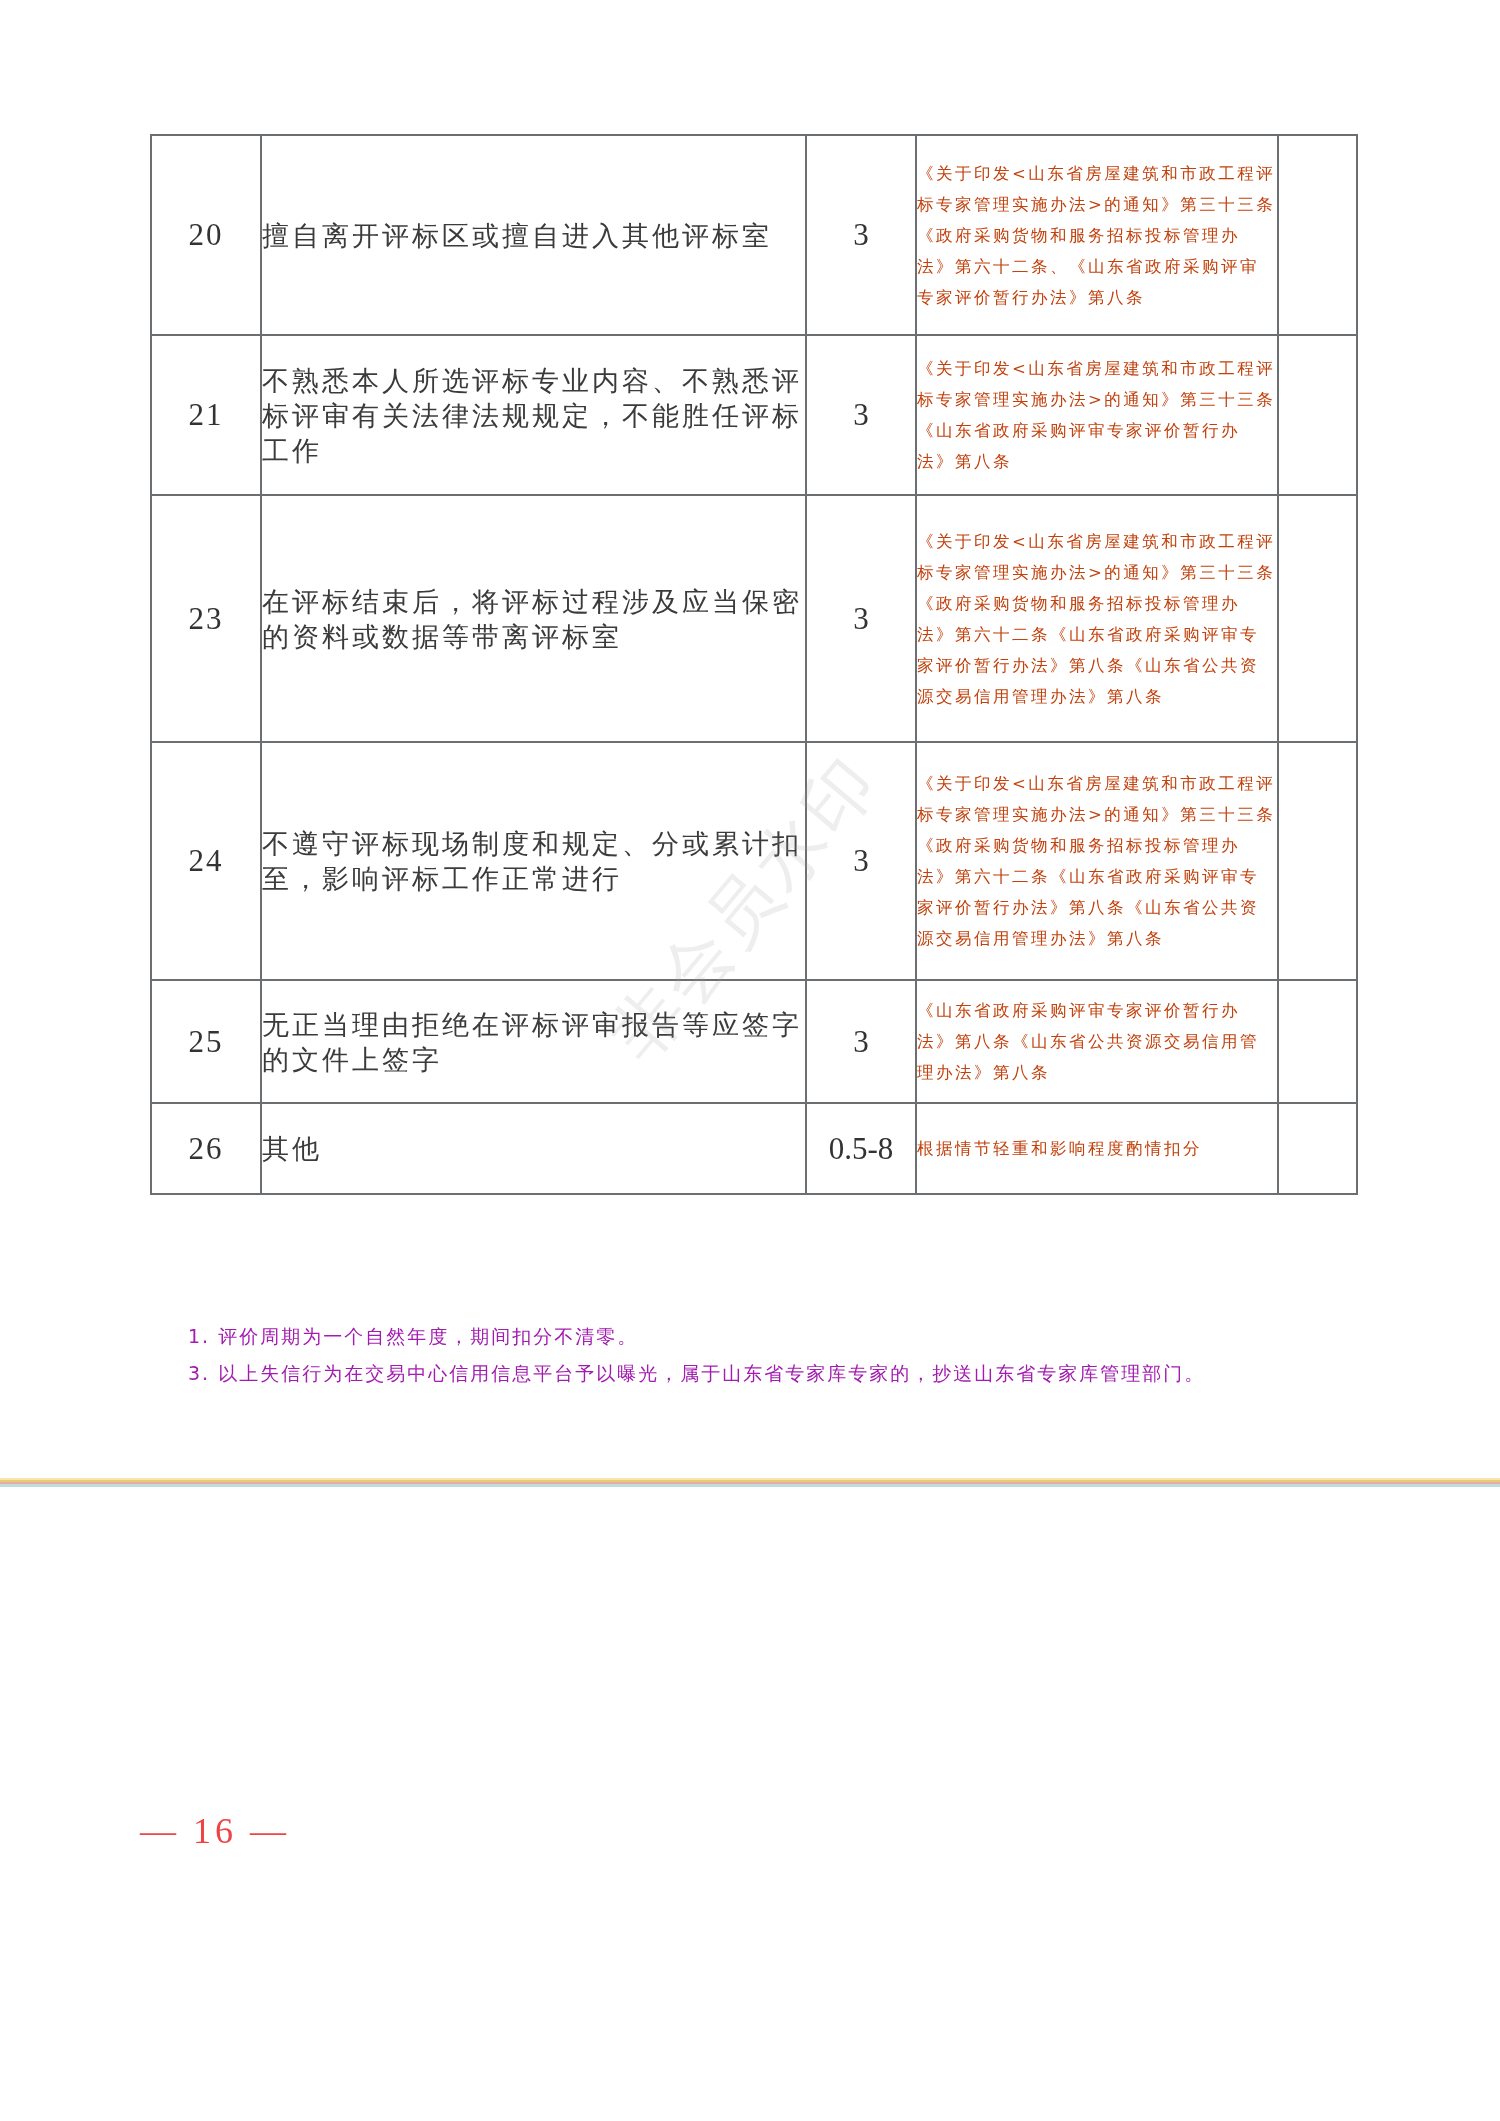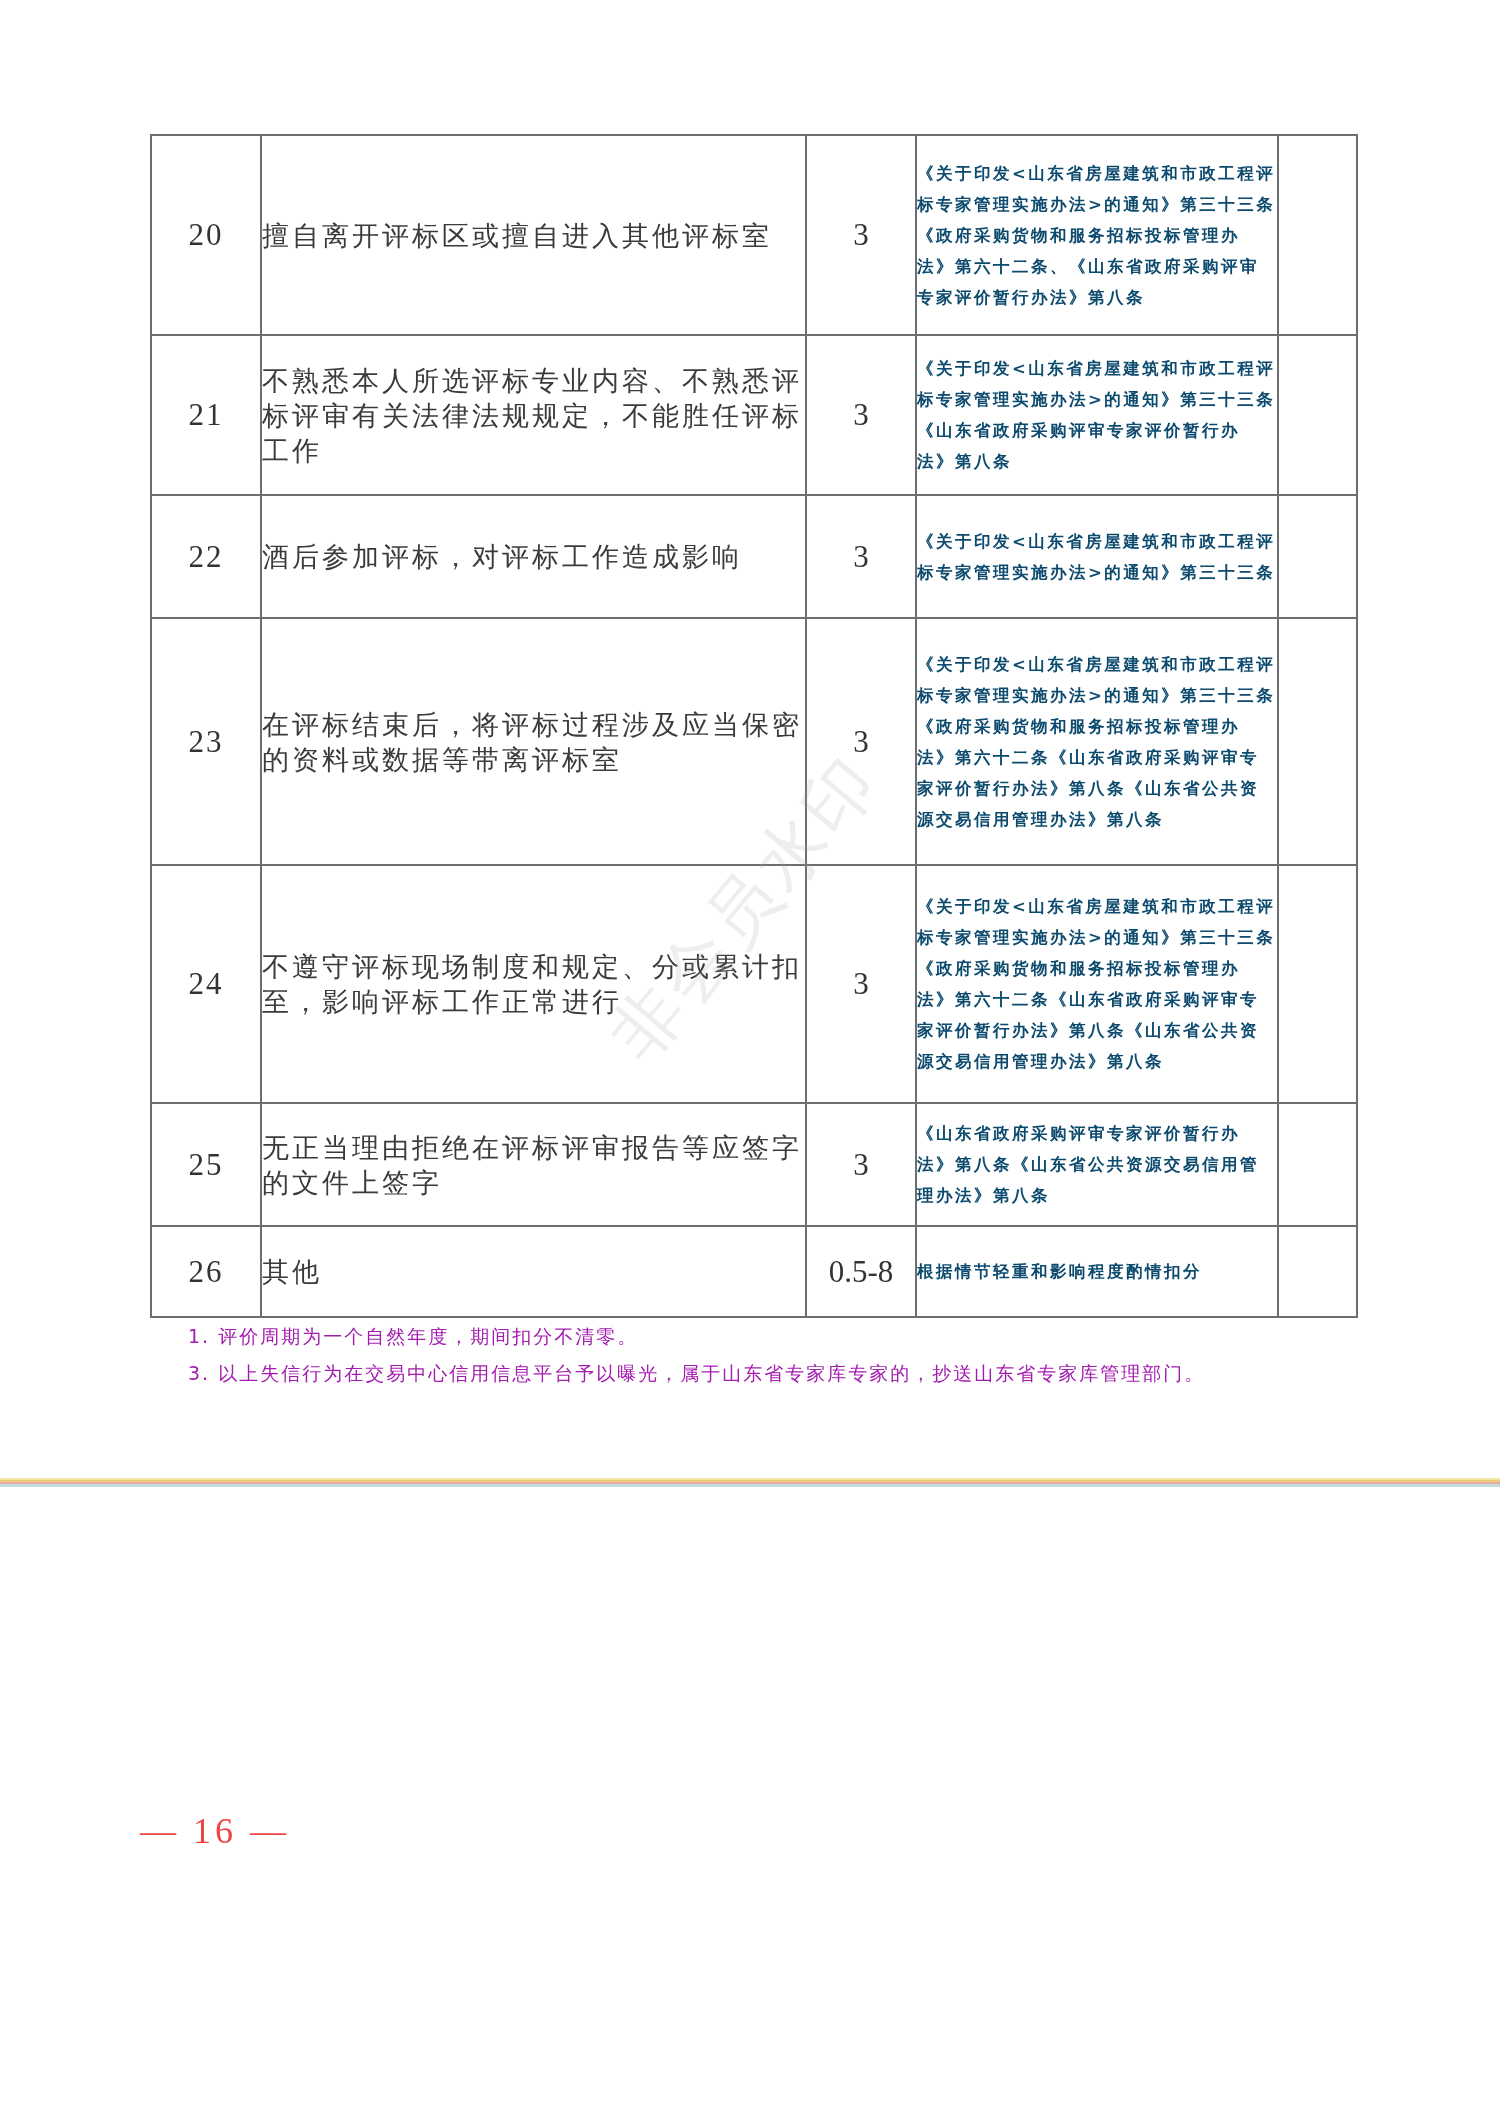--- a/index.html
+++ b/index.html
@@ -37,23 +37,22 @@
     font-size: 27px; line-height: 35px; letter-spacing: 3px; color: #3b3b3b;
     font-family: "DejaVu Sans", "Liberation Sans", sans-serif;
   }
   td.score {
     text-align: center;
     font-family: "Liberation Serif", "DejaVu Serif", serif;
     font-size: 31px; color: #333;
   }
   td.basis {
     padding: 2px 2px 2px 4px;
-    font-size: 16.5px; line-height: 31px; letter-spacing: 2.5px; color: #0c4a6e;
+    font-size: 16.5px; line-height: 31px; letter-spacing: 2.5px; color: #c2410c;
     font-family: "DejaVu Sans", "Liberation Sans", sans-serif;
-    font-weight: bold;
   }
   td.extra { }
 
   .notes {
     position: absolute; left: 150px; top: 1318px; width: 1210px;
     font-family: "DejaVu Sans", "Liberation Sans", sans-serif;
     font-size: 19px; line-height: 37px; letter-spacing: 2px; color: #a21caf;
   }
   .notes p { margin: 0; }
   .notes .indent { text-indent: 38px; }
@@ -104,27 +103,20 @@
         <td class="basis">《关于印发&lt;山东省房屋建筑和市政工程评标专家管理实施办法&gt;的通知》第三十三条《政府采购货物和服务招标投标管理办法》第六十二条、《山东省政府采购评审专家评价暂行办法》第八条</td>
         <td class="extra"></td>
       </tr>
       <tr style="height:160px;">
         <td class="no">21</td>
         <td class="desc">不熟悉本人所选评标专业内容、不熟悉评标评审有关法律法规规定，不能胜任评标工作</td>
         <td class="score">3</td>
         <td class="basis">《关于印发&lt;山东省房屋建筑和市政工程评标专家管理实施办法&gt;的通知》第三十三条《山东省政府采购评审专家评价暂行办法》第八条</td>
         <td class="extra"></td>
       </tr>
-      <tr style="height:123px;">
-        <td class="no">22</td>
-        <td class="desc">酒后参加评标，对评标工作造成影响</td>
-        <td class="score">3</td>
-        <td class="basis">《关于印发&lt;山东省房屋建筑和市政工程评标专家管理实施办法&gt;的通知》第三十三条</td>
-        <td class="extra"></td>
-      </tr>
       <tr style="height:247px;">
         <td class="no">23</td>
         <td class="desc">在评标结束后，将评标过程涉及应当保密的资料或数据等带离评标室</td>
         <td class="score">3</td>
         <td class="basis">《关于印发&lt;山东省房屋建筑和市政工程评标专家管理实施办法&gt;的通知》第三十三条《政府采购货物和服务招标投标管理办法》第六十二条《山东省政府采购评审专家评价暂行办法》第八条《山东省公共资源交易信用管理办法》第八条</td>
         <td class="extra"></td>
       </tr>
       <tr style="height:238px;">
         <td class="no">24</td>
         <td class="desc">不遵守评标现场制度和规定、分或累计扣至，影响评标工作正常进行</td>

